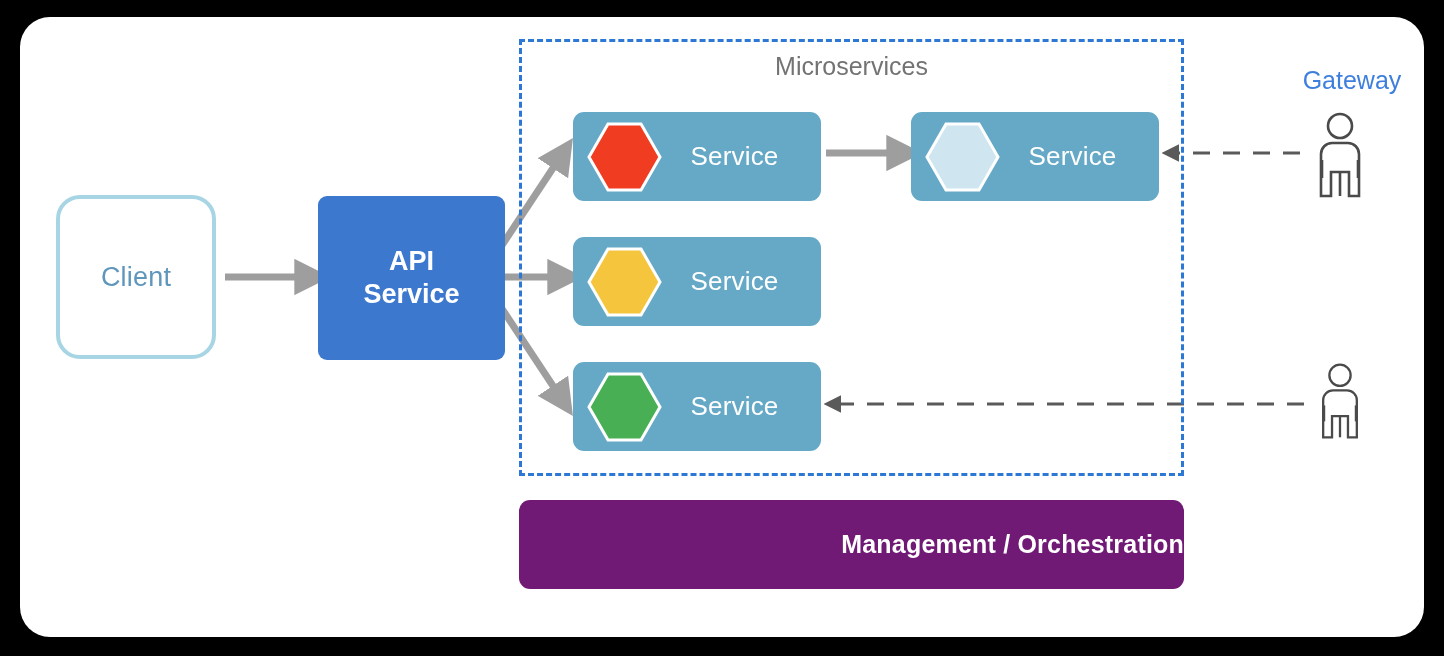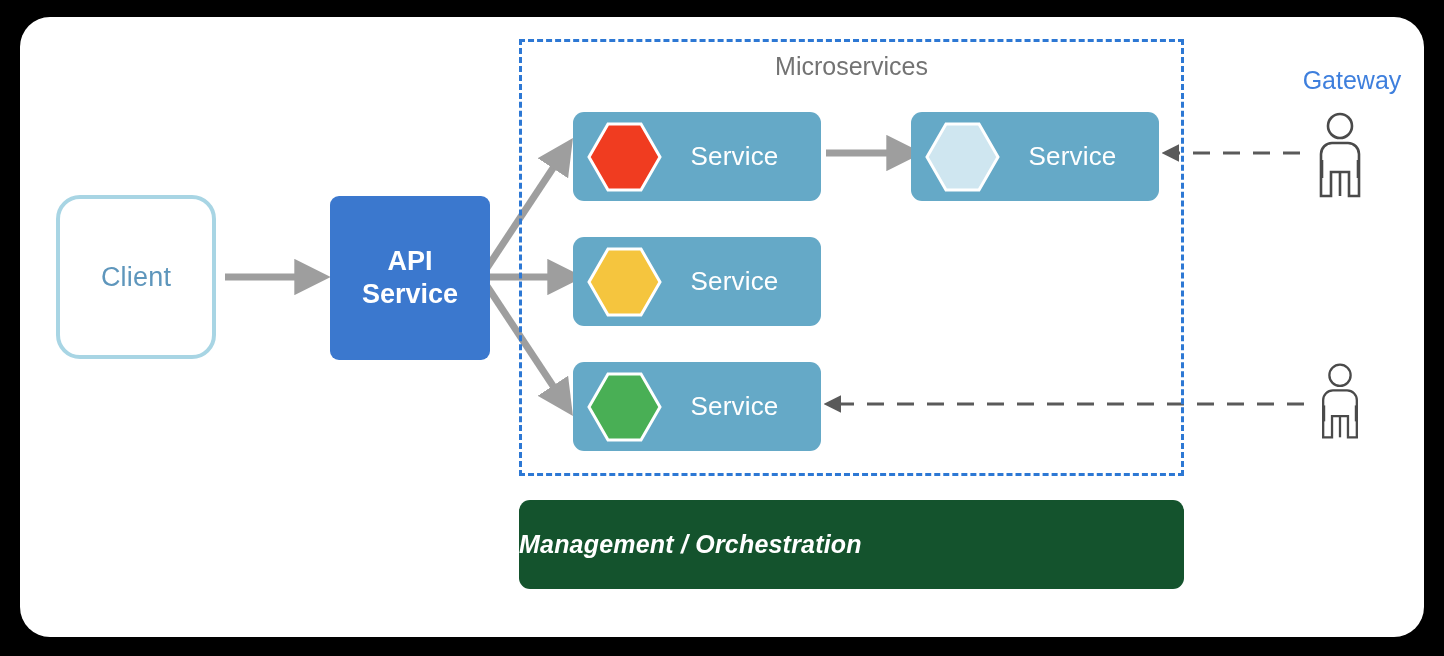--- a/index.html
+++ b/index.html
@@ -62,30 +62,29 @@
     font-size: 27px;
     color: #5E96BC;
     letter-spacing: 0.2px;
   }
 
   
   .api-gateway-box {
     position: absolute;
     left: 318px;
     top: 196px;
-    width: 160px;
+    width: 187px;
     height: 164px;
     background: #3B78CE;
     border-radius: 9px;
     display: flex;
     flex-direction: column;
     align-items: center;
     justify-content: center;
     line-height: 1.22;
-    margin-left: 12px;
   }
   .api-gateway-label {
     font-size: 27px;
     font-weight: bold;
     color: #ffffff;
     text-align: center;
   }
 
   
   .microservices-boundary {
@@ -138,26 +137,25 @@
     letter-spacing: 0.2px;
   }
 
   
   .management-bar {
     position: absolute;
     left: 519px;
     top: 500px;
     width: 665px;
     height: 89px;
-    background: #14532d;
+    background: #701a75;
     border-radius: 11px;
     display: flex;
     align-items: center;
-    justify-content: flex-start;
-    font-style: italic;
+    justify-content: flex-end;
   }
   .management-label {
     font-size: 25px;
     font-weight: bold;
     color: #ffffff;
     letter-spacing: 0.2px;
   }
 
   
   .devops-title {

